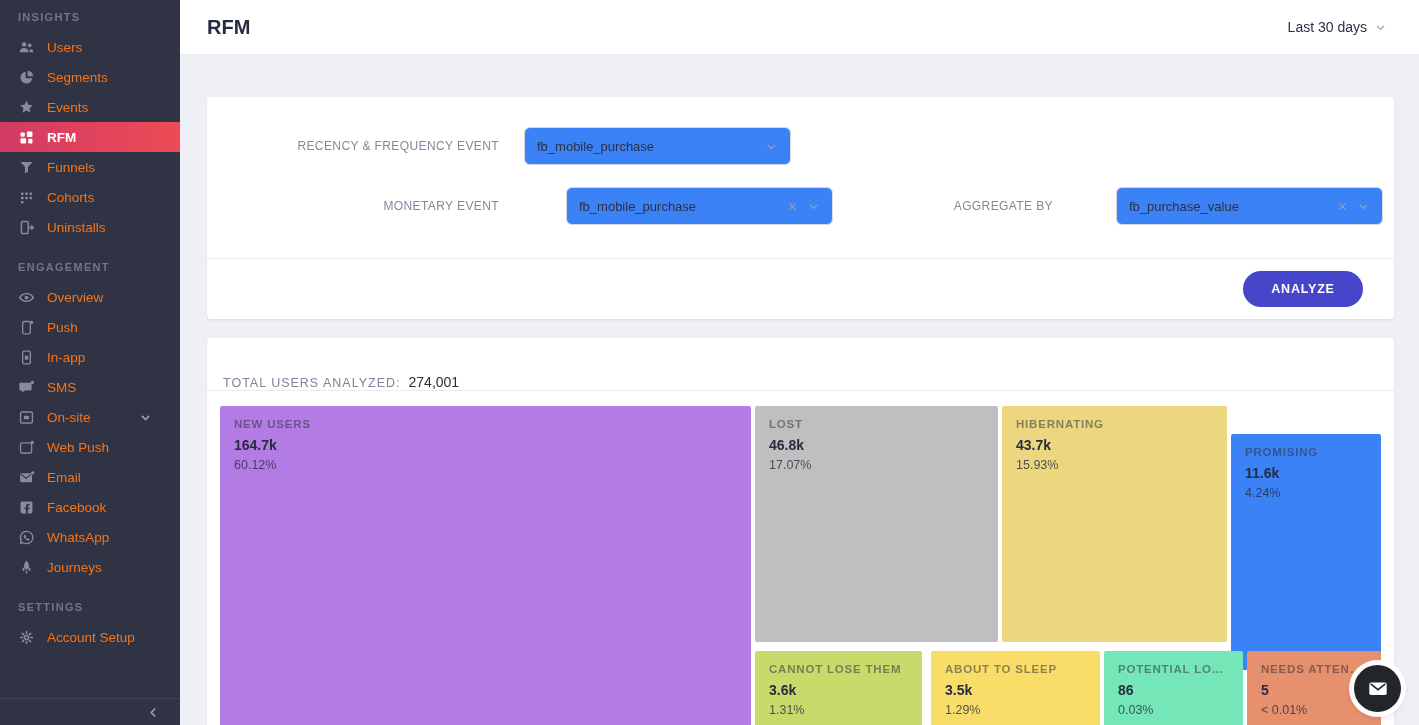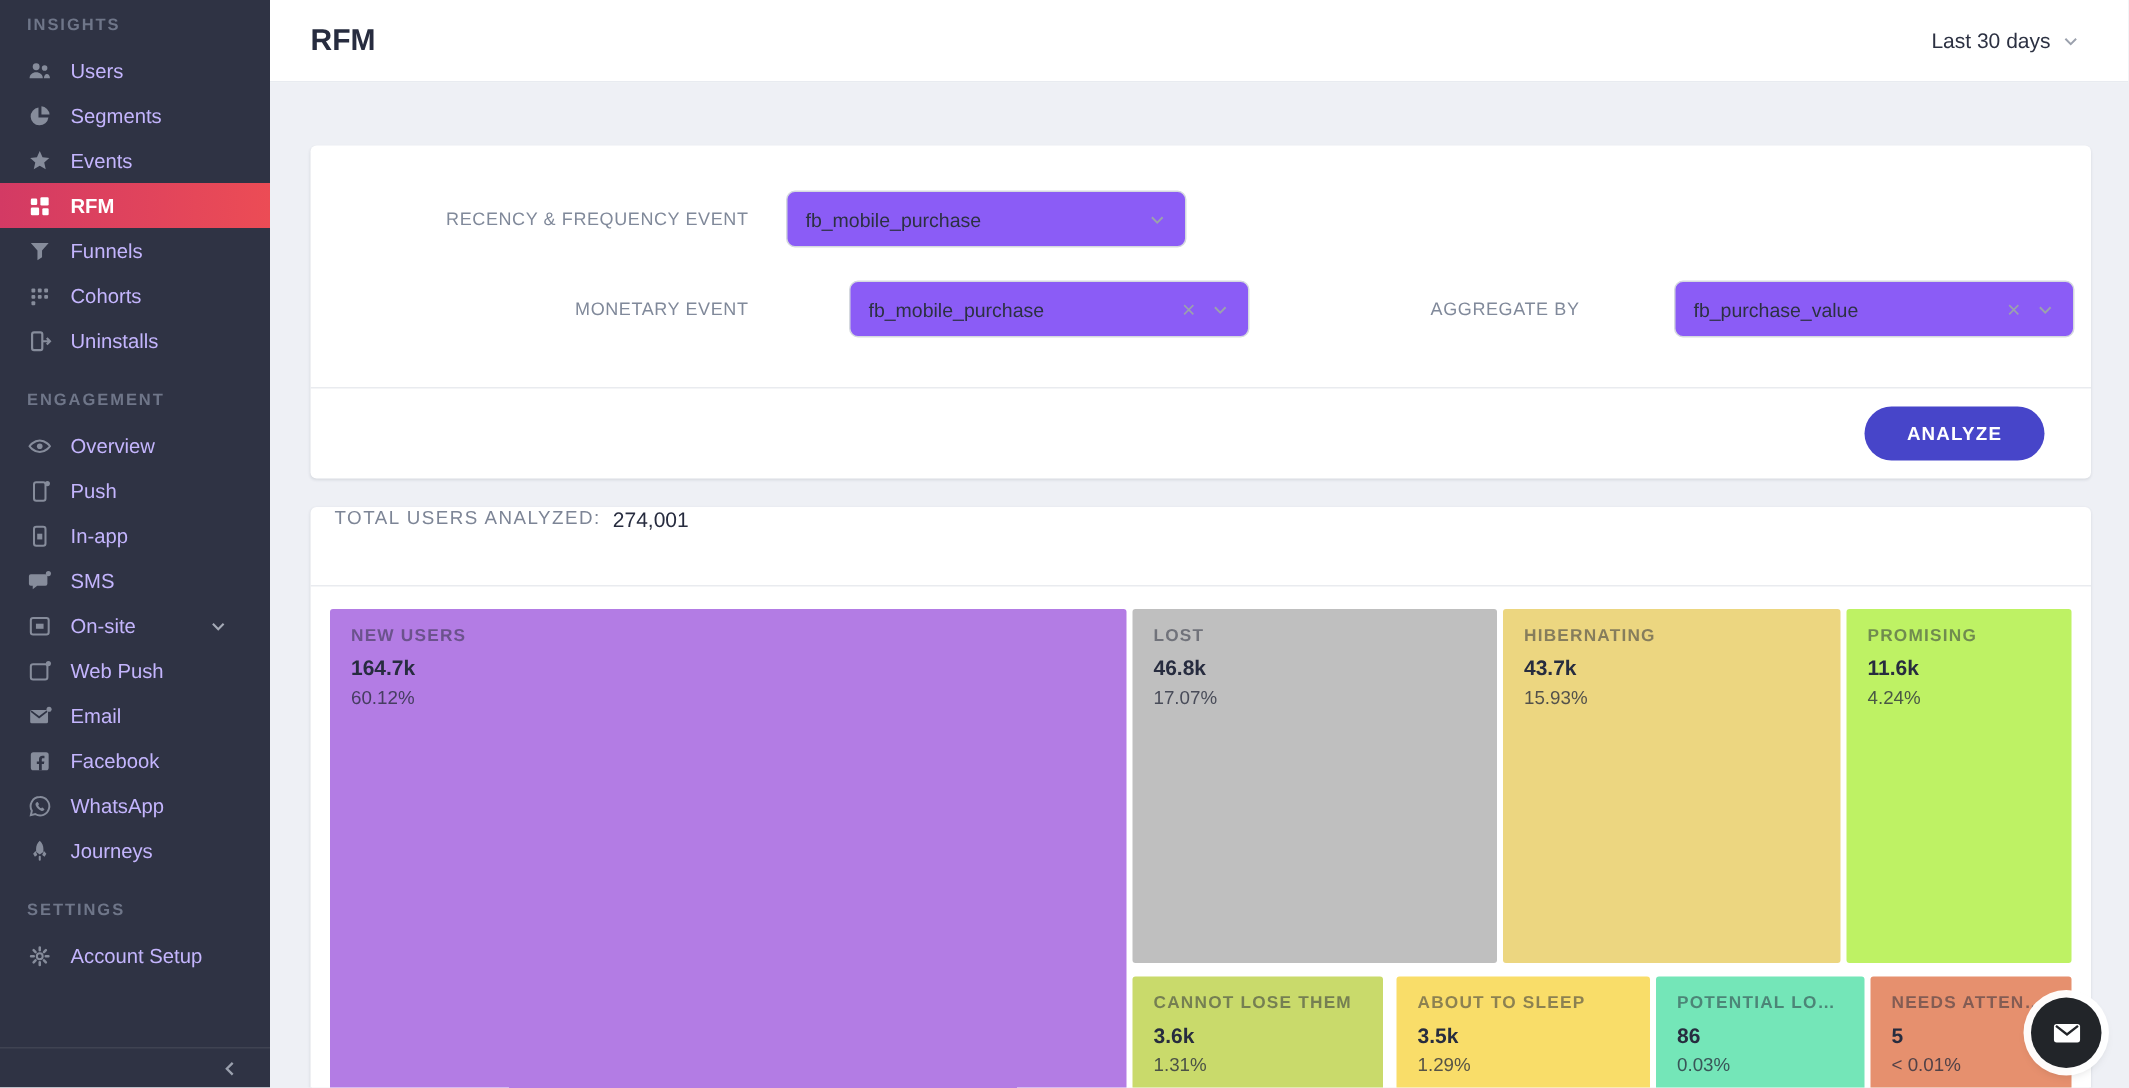--- a/index.html
+++ b/index.html
@@ -16,21 +16,21 @@
     position:absolute; left:0; top:0; bottom:0; width:180px;
     background:#2f3344; padding-top:2px; z-index:5;
   }
   .section-title {
     height:30px; display:flex; align-items:center; padding-left:18px;
     font-size:11px; font-weight:bold; letter-spacing:1.3px; color:#6f7689;
   }
   .section-title.gap { margin-top:10px; }
   .nav-item {
     height:30px; display:flex; align-items:center; padding-left:18px;
-    font-size:13.5px; color:#c4b5fd; cursor:pointer;
+    font-size:13.5px; color:#f97316; cursor:pointer;
   }
   .nav-item .ico { width:21px; display:flex; align-items:center; color:#868c9b; flex:0 0 21px; }
   .nav-item .lbl { margin-left:8px; }
   .nav-item.active {
     background:linear-gradient(90deg,#d33a64,#ec4c55);
     color:#ffffff; font-weight:bold;
   }
   .nav-item.active .ico { color:#ffffff; }
   .nav-item .chev { margin-left:auto; margin-right:28px; color:#a5aab6; display:flex; }
   .collapse-bar {
@@ -59,37 +59,37 @@
   .form-body { padding-top:30px; }
   .form-row { display:flex; align-items:center; margin-bottom:22px; }
   .form-row.last { margin-bottom:33px;gap:42px; }
   .f-label {
     width:292px; text-align:right; margin-right:25px;
     font-size:12px; color:#80899a; letter-spacing:.4px;
   }
   .f-label.agg { width:140px; margin-left:38px; margin-right:21px; }
   .select {
     width:267px; height:38px; border:1px solid #d5d9df; border-radius:6px;
-    background:#8b5cf6; display:flex; align-items:center; padding:0 12px;
+    background:#3b82f6; display:flex; align-items:center; padding:0 12px;
     font-size:13px; color:#2c3142; cursor:pointer;
   }
   .select .val { flex:1; overflow:hidden; white-space:nowrap; text-overflow:ellipsis; }
   .select .x-ico { color:#9ba1ad; margin-right:9px; display:flex; cursor:pointer; }
   .select .chev { color:#9ba1ad; display:flex; }
   .form-divider { height:1px; background:#e9ebef; }
   .card-footer { display:flex; justify-content:flex-end; padding:12px 31px 12px; }
   .analyze-btn {
     height:36px; min-width:120px; padding:0 28px; border:none; border-radius:18px;
     background:#4745c9; color:#fff; font-family:"Liberation Sans",sans-serif;
     font-size:12.5px; font-weight:bold; letter-spacing:.8px; cursor:pointer;
   }
   
   .card-results { margin-top:19px; min-height:430px; }
   .results-header {
-    height:53px; display:flex; align-items:flex-start; padding:0 16px;
+    height:53px; display:flex; align-items:flex-end; padding:0 16px;
     border-bottom:1px solid #e9ebef;
   }
   .total-label { font-size:12.5px; color:#7d8596; letter-spacing:1px; }
   .total-value { font-size:14px; color:#272c3f; margin-left:8px; }
   .treemap { position:relative; margin:15px 13px 0; height:360px; }
   .tile { position:absolute; border-radius:2px; padding:12px 14px; overflow:hidden; cursor:pointer; }
   .tile-label {
     font-size:11.5px; font-weight:bold; letter-spacing:.8px; color:rgba(40,44,60,.52);
     white-space:nowrap; overflow:hidden; text-overflow:ellipsis;
   }
@@ -392,21 +392,21 @@
         <div class="tile t-lost" style="background: rgb(191, 191, 191);">
           <div class="tile-label">LOST</div>
           <div class="tile-value">46.8k</div>
           <div class="tile-pct">17.07%</div>
         </div>
         <div class="tile t-hib" style="background: rgb(236, 214, 128);">
           <div class="tile-label">HIBERNATING</div>
           <div class="tile-value">43.7k</div>
           <div class="tile-pct">15.93%</div>
         </div>
-        <div class="tile t-prom" style="background: #bef264;">
+        <div class="tile t-prom" style="background: #3b82f6; margin-top: 28px;">
           <div class="tile-label">PROMISING</div>
           <div class="tile-value">11.6k</div>
           <div class="tile-pct">4.24%</div>
         </div>
         <div class="tile t-cant" style="background: rgb(201, 218, 107);">
           <div class="tile-label">CANNOT LOSE THEM</div>
           <div class="tile-value">3.6k</div>
           <div class="tile-pct">1.31%</div>
         </div>
         <div class="tile t-sleep" style="background: rgb(249, 221, 105);">

